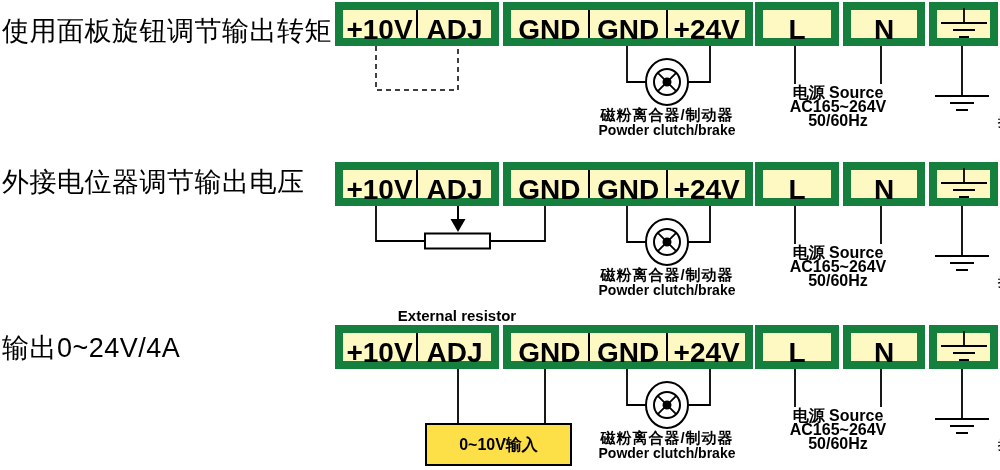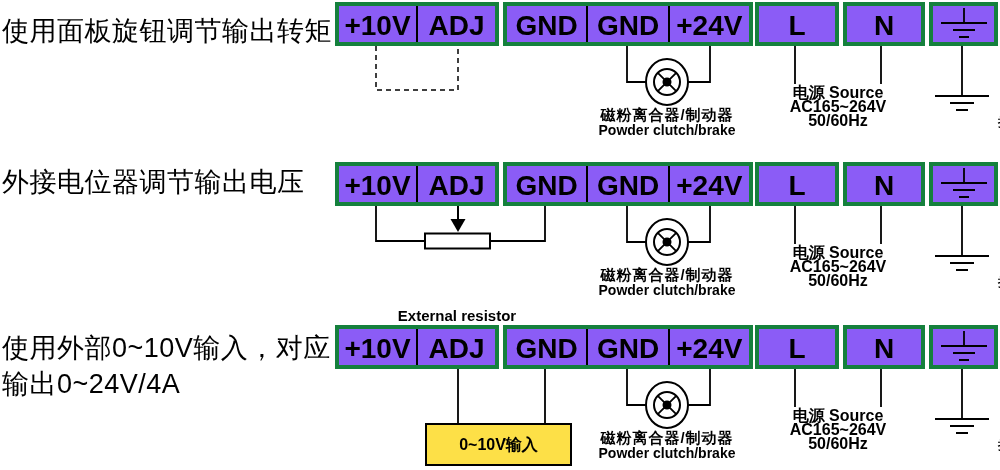--- a/index.html
+++ b/index.html
@@ -6,21 +6,21 @@
   html,body { width:1000px; height:470px; background:#ffffff; overflow:hidden;
               font-family:"Liberation Sans", sans-serif; color:#000; }
   .canvas { position:relative; width:1000px; height:470px; background:#fff; }
 
   svg.overlay { position:absolute; left:0; top:0; }
 
   .heading { position:absolute; left:2px; font-size:27px; font-weight:normal;
              letter-spacing:0.5px; white-space:nowrap; line-height:36px; }
 
   .strip { position:absolute; left:335px; height:44px; display:flex; }
-  .tg { border:4px solid #15803d; background:#8b5cf6; display:flex; height:44px; }
+  .tg { border:8px solid #15803d; background:#fef9c3; display:flex; height:44px; }
   .cell { flex:1 1 0; text-align:center; line-height:40px; font-size:28px;
           font-weight:bold; white-space:nowrap; }
   .cell + .cell { border-left:2px solid #000; }
   .earthcell { align-items:center; justify-content:center; }
 
   .lbl { position:absolute; text-align:center; font-weight:bold; }
   .clutch-lbl { left:572px; width:190px; }
   .clutch-lbl .cn { font-size:15px; line-height:17px; letter-spacing:1px; }
   .clutch-lbl .en { font-size:14px; line-height:15px; }
   .power-lbl { left:758px; width:160px; font-size:16px; line-height:14px; }
@@ -175,21 +175,20 @@
     <div class="en">Powder clutch/brake</div>
   </div>
   <div class="lbl power-lbl" style="top:246px">
     <div>电源 Source</div>
     <div>AC165~264V</div>
     <div>50/60Hz</div>
   </div>
   <div class="lbl ground-lbl" style="top:274px">接地</div>
 
   <div class="heading" style="top:330px">
-    <div>使用外部0~10V输入，对应</div>
     <div>输出0~24V/4A</div>
   </div>
 
   <div class="strip" style="top:325px">
     <div class="tg" style="width:164px">
       <span class="cell">+10V</span>
       <span class="cell">ADJ</span>
     </div>
     <div class="tg" style="width:250px;margin-left:4px">
       <span class="cell">GND</span>

